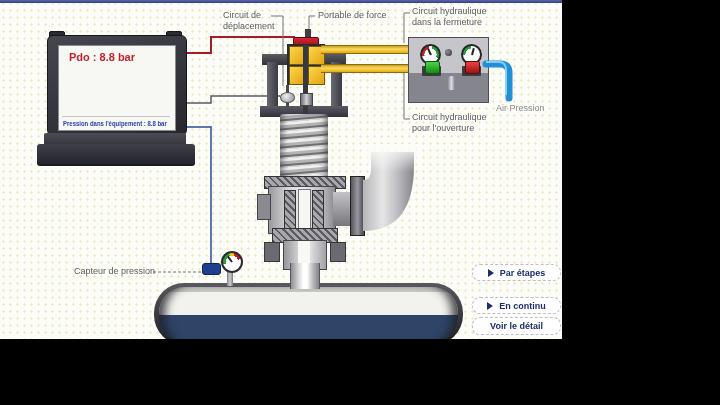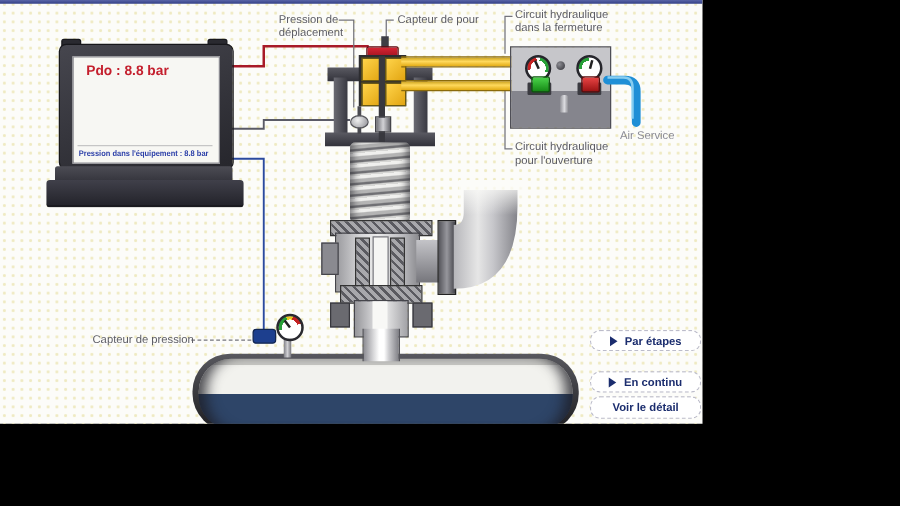--- a/index.html
+++ b/index.html
@@ -126,33 +126,33 @@
     <div id="laptop-bezel" class="comp"></div>
     <div id="laptop-screen" class="comp">
       <div id="pdo-text" style="color:#c41f2d;">Pdo : 8.8 bar</div>
       <div id="screen-divider"></div>
       <div id="pression-text" style="color:#2b3fa8;">Pression dans l'équipement : 8.8 bar</div>
     </div>
     <div id="laptop-base1" class="comp"></div>
     <div id="laptop-base2" class="comp"></div>
 
     <div class="lbl toplabel" style="left:223px;top:10px;">
-      <div>Pression de</div>
+      <div>Circuit de</div>
       <div>déplacement</div>
     </div>
-    <div class="lbl toplabel" style="left:318px;top:10px;">Capteur de pour</div>
+    <div class="lbl toplabel" style="left:318px;top:10px;">Portable de force</div>
     <div class="lbl toplabel" style="left:412px;top:6px;">
       <div>Circuit hydraulique</div>
       <div>dans la fermeture</div>
     </div>
     <div class="lbl toplabel" style="left:412px;top:112px;">
       <div>Circuit hydraulique</div>
       <div>pour l'ouverture</div>
     </div>
-    <div class="lbl lbl-light toplabel" style="left:496px;top:103px;">Air Service</div>
+    <div class="lbl lbl-light toplabel" style="left:496px;top:103px;">Air Pression</div>
     <div class="lbl toplabel" style="left:74px;top:266px;text-align:right;">Capteur de pression</div>
 
     <div class="abs steel-h comp" style="left:262px;top:54px;width:84px;height:11px;"></div>
     <div class="abs steel-v comp" style="left:267px;top:62px;width:11px;height:50px;"></div>
     <div class="abs steel-v comp" style="left:331px;top:62px;width:11px;height:50px;"></div>
     <div class="abs steel-h comp" style="left:260px;top:106px;width:88px;height:11px;"></div>
     <div id="cap-pin" class="comp"></div>
     <div id="red-cap" class="comp"></div>
     <div id="act-back" class="comp"></div>
     <div class="ycell comp" style="left:289px;top:46px;"></div>

